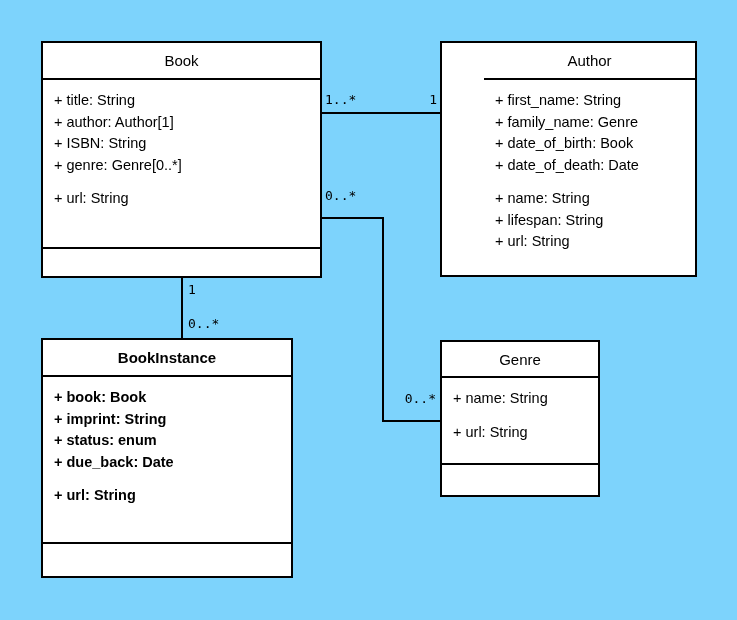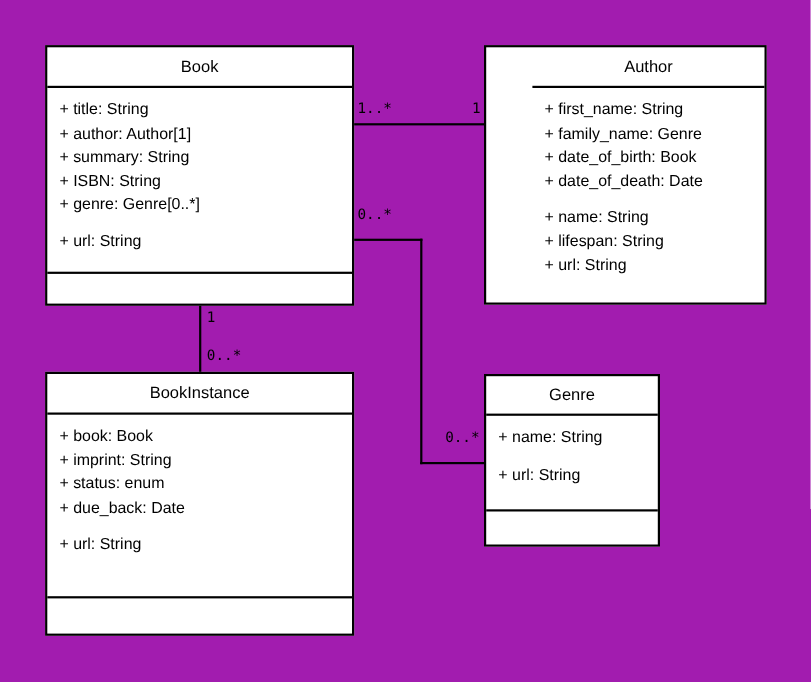--- a/index.html
+++ b/index.html
@@ -9,21 +9,21 @@
     background: #ffffff;
   }
   body {
     font-family: "Liberation Sans", sans-serif;
     color: #000000;
   }
   #diagram-canvas {
     position: relative;
     width: 737px;
     height: 620px;
-    background: #a21caf;
+    background: #7dd3fc;
     overflow: hidden;
   }
 
   
   .uml-class {
     position: absolute;
     box-sizing: border-box;
     background: #ffffff;
     border: 2px solid #000000;
     display: flex;
@@ -83,21 +83,20 @@
 </head>
 <body>
 
 <div id="diagram-canvas">
 
   <div class="uml-class" style="left:41px; top:41px; width:281px; height:237px;">
     <div class="uml-name" style="height:37px;">Book</div>
     <div class="uml-attrs divided" style="height:169px;">
       <div class="uml-attr">+ title: String</div>
       <div class="uml-attr">+ author: Author[1]</div>
-      <div class="uml-attr">+ summary: String</div>
       <div class="uml-attr">+ ISBN: String</div>
       <div class="uml-attr">+ genre: Genre[0..*]</div>
       <div class="uml-attr spacer"></div>
       <div class="uml-attr">+ url: String</div>
     </div>
     <div class="uml-ops"></div>
   </div>
 
   <div class="uml-class" style="left:440px; top:41px; width:257px; height:236px;padding-left:42px;">
     <div class="uml-name" style="height:37px;">Author</div>
@@ -106,21 +105,21 @@
       <div class="uml-attr">+ family_name: Genre</div>
       <div class="uml-attr">+ date_of_birth: Book</div>
       <div class="uml-attr">+ date_of_death: Date</div>
       <div class="uml-attr spacer"></div>
       <div class="uml-attr">+ name: String</div>
       <div class="uml-attr">+ lifespan: String</div>
       <div class="uml-attr">+ url: String</div>
     </div>
   </div>
 
-  <div class="uml-class" style="left:41px; top:338px; width:281px; height:240px;">
+  <div class="uml-class" style="left:41px; top:338px; width:252px; height:240px;font-weight:bold;">
     <div class="uml-name" style="height:37px;">BookInstance</div>
     <div class="uml-attrs divided" style="height:167px;">
       <div class="uml-attr">+ book: Book</div>
       <div class="uml-attr">+ imprint: String</div>
       <div class="uml-attr">+ status: enum</div>
       <div class="uml-attr">+ due_back: Date</div>
       <div class="uml-attr spacer"></div>
       <div class="uml-attr">+ url: String</div>
     </div>
     <div class="uml-ops"></div>

